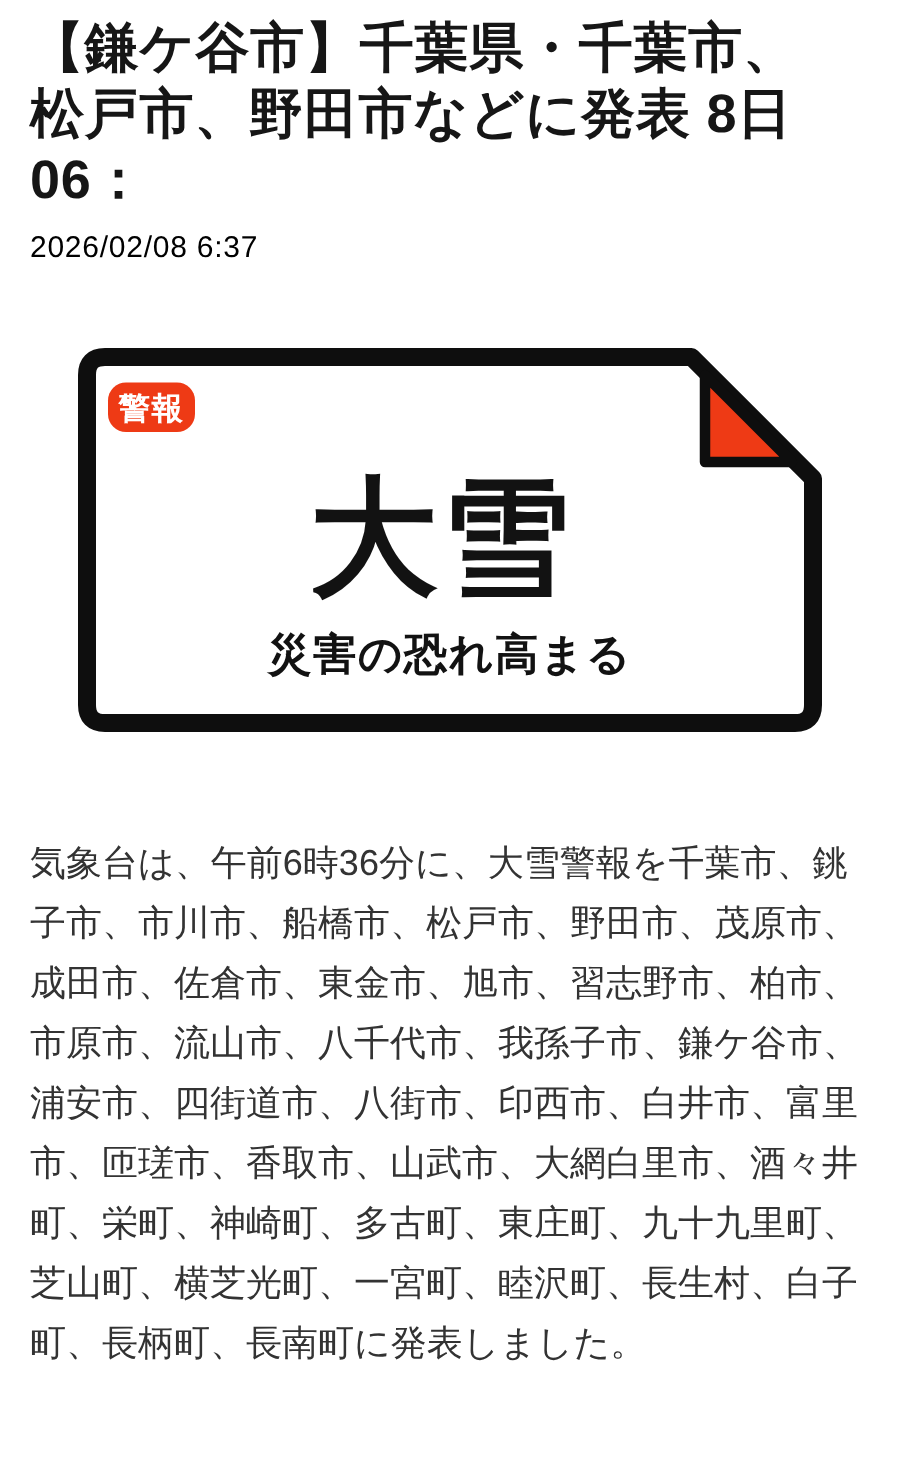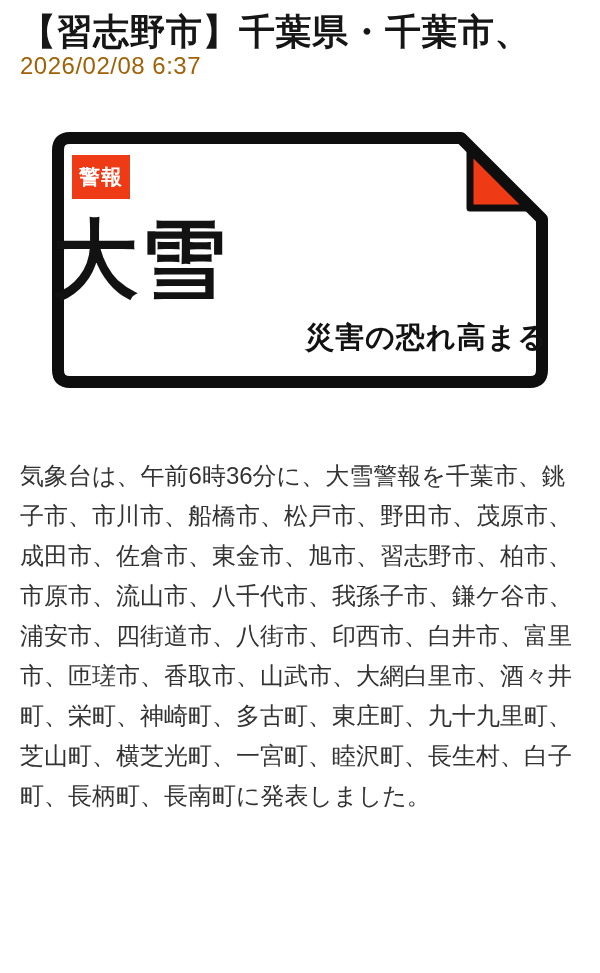--- a/index.html
+++ b/index.html
@@ -23,24 +23,24 @@
   .headline {
     margin: 0;
     font-size: 36px;
     line-height: 44px;
     font-weight: 800;
     color: #161616;
     letter-spacing: 0.5px;
   }
   .headline span { display: block; }
   .timestamp {
-    margin-top: 0;
-    font-size: 24px;
+    margin-top: 12px;
+    font-size: 20px;
     line-height: 23px;
-    color: #a16207;
+    color: #000000;
     letter-spacing: 0.5px;
   }
   .warning-figure {
     position: relative;
     width: 496px;
     height: 256px;
     margin: 55px 0 0 32px;
   }
   .warning-figure svg {
     position: absolute;
@@ -48,50 +48,51 @@
     top: 0;
     width: 496px;
     height: 256px;
     display: block;
   }
   .warning-badge {
     position: absolute;
     left: 20px;
     top: 23px;
     width: 58px;
-    height: 44px;
+    height: 33px;
     background: #ee3a15;
     color: #ffffff;
     font-size: 21px;
     font-weight: 700;
     letter-spacing: 1px;
     display: flex;
     align-items: center;
     justify-content: center;
-    border-radius: 0;
+    border-radius: 12px;
   }
   .warning-title {
     position: absolute;
     left: 0;
     right: 12px;
     top: 84px;
     margin: 0;
+    text-align: center;
     font-size: 86px;
     line-height: 1;
     font-weight: 800;
     color: #121212;
     letter-spacing: 2px;
   }
   .warning-caption {
     position: absolute;
     left: 0;
     right: 0;
     top: 190px;
     margin: 0;
-    text-align: right;
+    text-align: center;
     font-size: 29px;
     line-height: 1.1;
     font-weight: 700;
     color: #121212;
     letter-spacing: 1px;
   }
   .body-text {
     margin: 68px 0 0 0;
     width: 560px;
     font-size: 24px;
@@ -100,21 +101,22 @@
     line-break: strict;
     word-break: normal;
   }
 </style>
 </head>
 <body>
 
 <div class="page">
 
   <h1 class="headline">
-    <span>【習志野市】千葉県・千葉市、</span>
+    <span>【鎌ケ谷市】千葉県・千葉市、</span>
+    <span>松戸市、野田市などに発表 8日06：</span>
   </h1>
 
   <div class="timestamp">2026/02/08 6:37</div>
 
   <figure class="warning-figure">
     <svg viewBox="0 0 496 256" aria-hidden="true">
       <path d="M 18 6 H 409 L 490 87 V 238 Q 490 250 478 250 H 18 Q 6 250 6 238 V 18 Q 6 6 18 6 Z" fill="#ffffff" stroke="#0e0e0e" stroke-width="12" stroke-linejoin="round"></path>
       <polygon points="418,18 418,76 476,76" fill="#ee3a15" stroke="#0e0e0e" stroke-width="7" stroke-linejoin="round"></polygon>
     </svg>
     <div class="warning-badge">警報</div>

